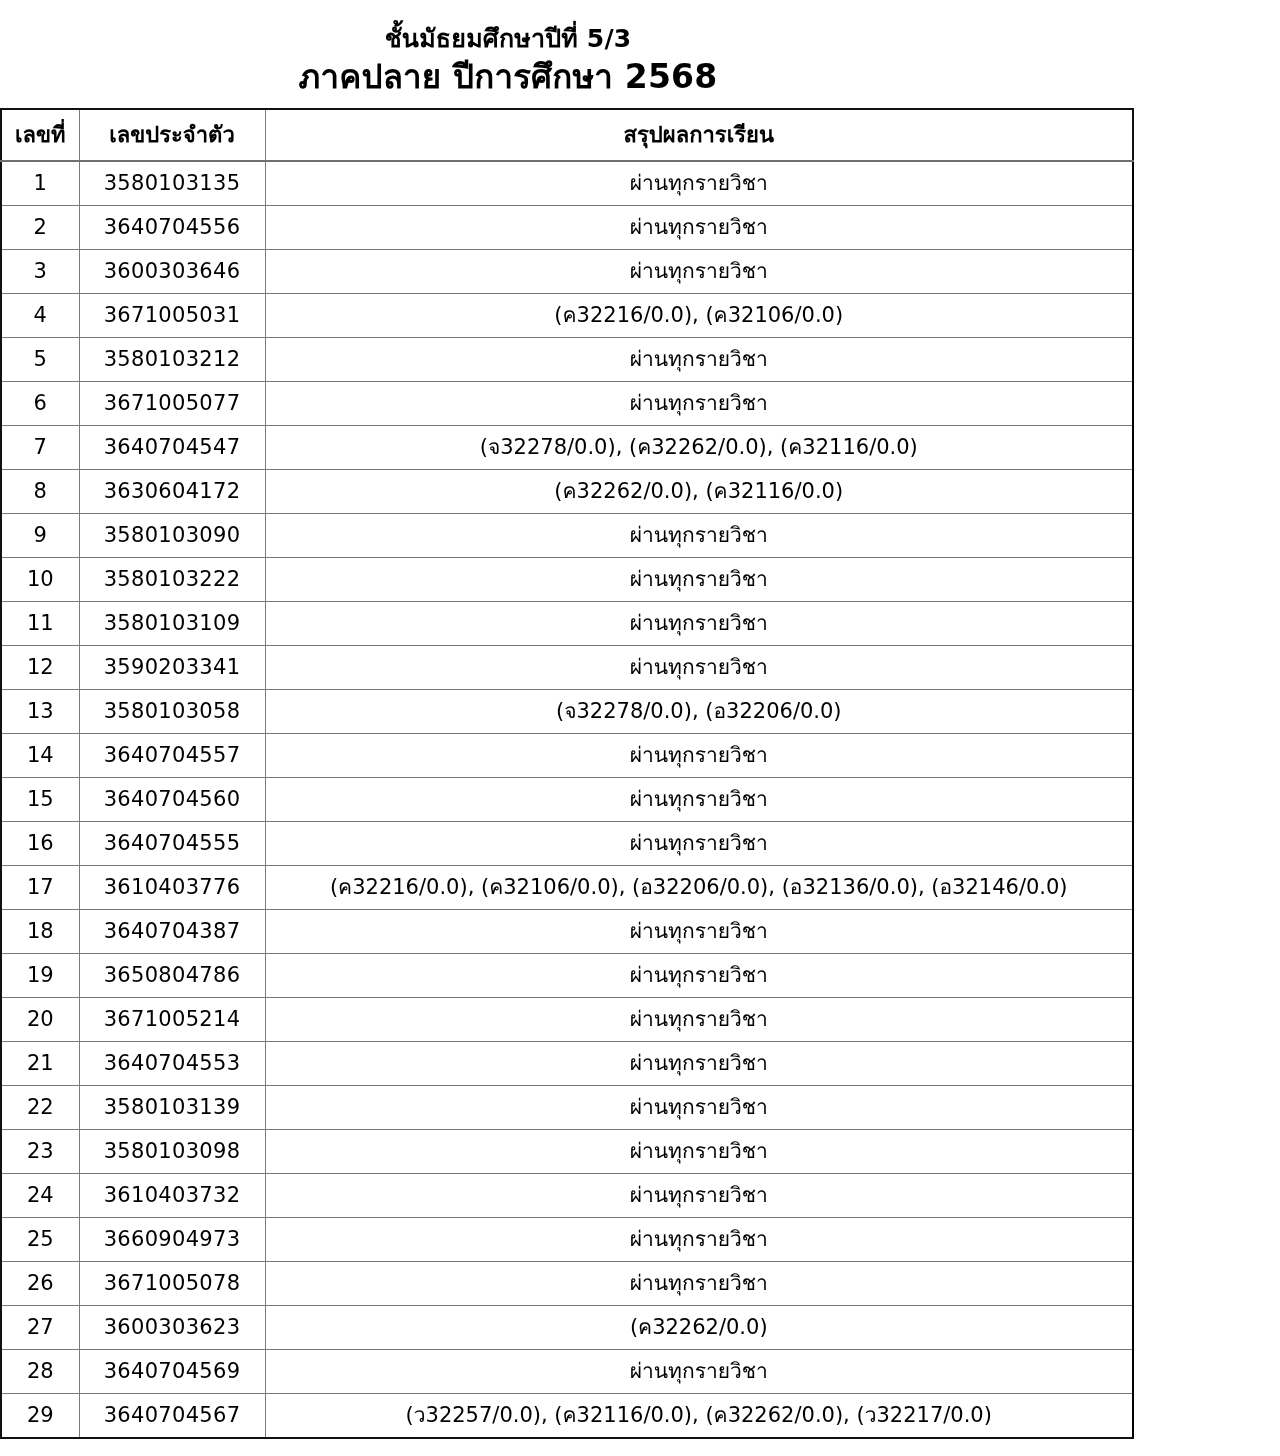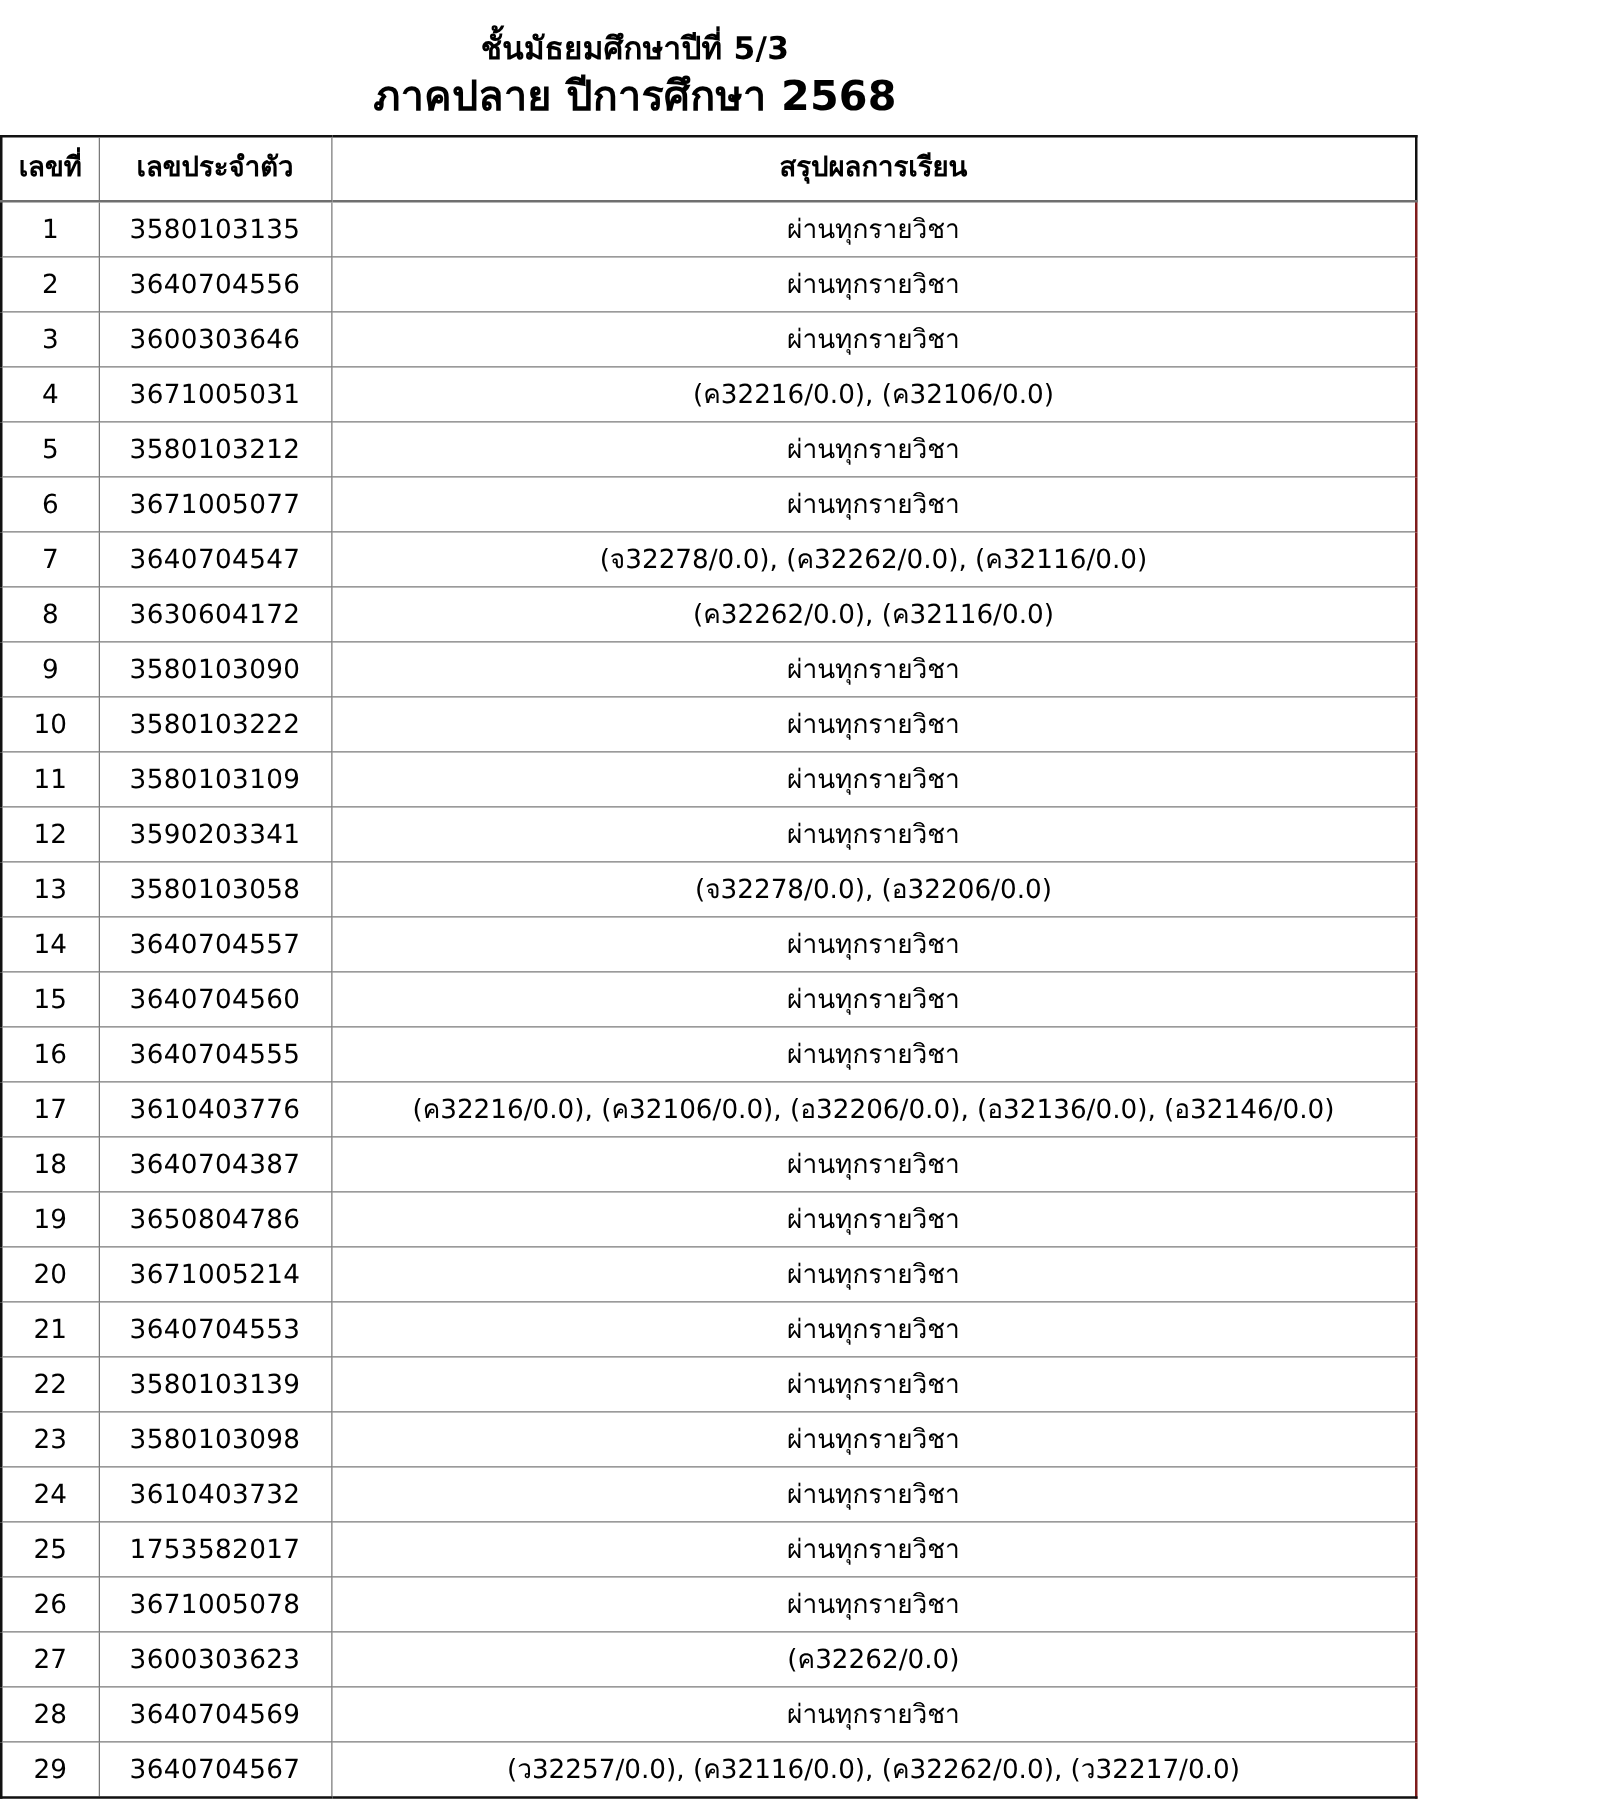--- a/index.html
+++ b/index.html
@@ -73,21 +73,21 @@
     border-top: 2px solid #111111;
     border-bottom: 2px solid #6f6f6f;
   }
   table.results thead th.first { border-left: 2px solid #111111; }
   table.results thead th.last  { border-right: 2px solid #111111; }
 
   table.results tbody td.col-no { font-size: 21px; }
   table.results tbody td.col-id { font-size: 21px; letter-spacing: 0.3px; text-align: center; }
   table.results tbody td.col-res { font-size: 21px; }
   table.results tbody td.edge-l { border-left: 2px solid #111111; }
-  table.results tbody td.edge-r { border-right: 2px solid #7f1d1d; margin-top: 20px; }
+  table.results tbody td.edge-r { border-right: 2px solid #000000; margin-top: 20px; }
   table.results tbody tr.last-row td { border-bottom: 2px solid #111111; }
 </style>
 </head>
 <body>
 
 <div class="page">
 
   <div class="titles">
     <div class="title-line-1">ชั้นมัธยมศึกษาปีที่ 5/3</div>
     <div class="title-line-2">ภาคปลาย ปีการศึกษา 2568</div>
@@ -223,21 +223,21 @@
             <td class="col-id">3580103098</td>
             <td class="col-res edge-r">ผ่านทุกรายวิชา</td>
           </tr>
           <tr>
             <td class="col-no edge-l">24</td>
             <td class="col-id">3610403732</td>
             <td class="col-res edge-r">ผ่านทุกรายวิชา</td>
           </tr>
           <tr>
             <td class="col-no edge-l">25</td>
-            <td class="col-id">1753582017</td>
+            <td class="col-id">3660904973</td>
             <td class="col-res edge-r">ผ่านทุกรายวิชา</td>
           </tr>
           <tr>
             <td class="col-no edge-l">26</td>
             <td class="col-id">3671005078</td>
             <td class="col-res edge-r">ผ่านทุกรายวิชา</td>
           </tr>
           <tr>
             <td class="col-no edge-l">27</td>
             <td class="col-id">3600303623</td>

